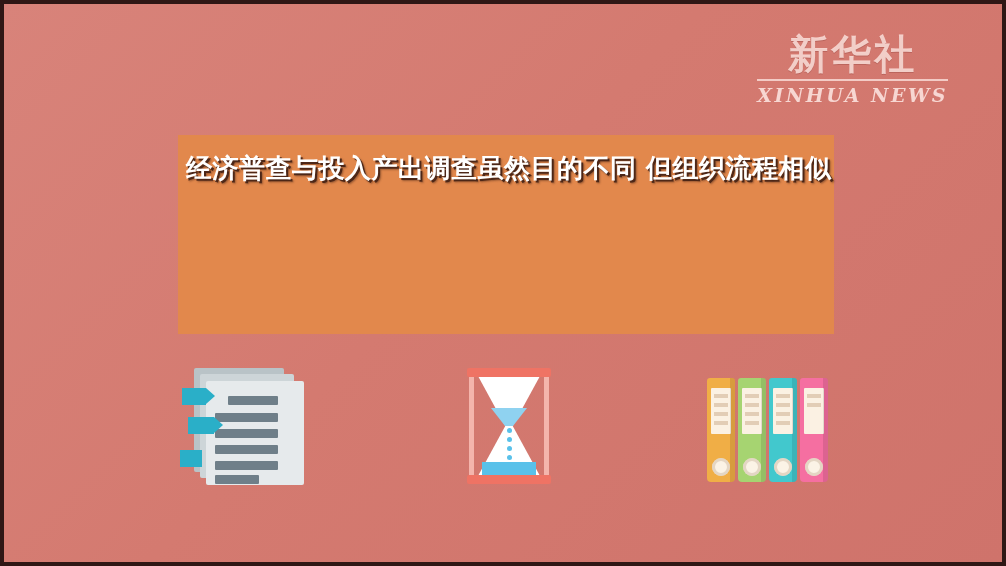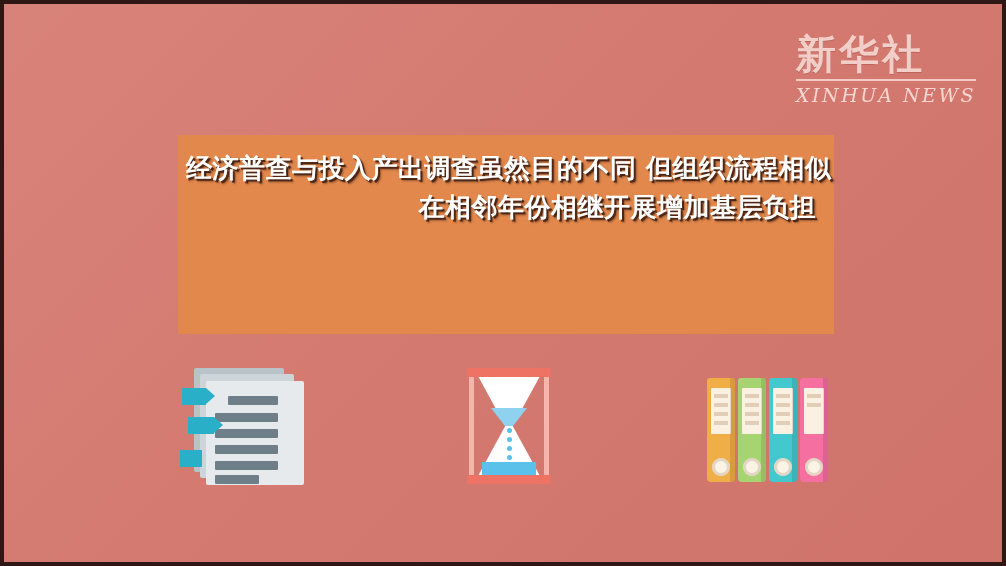--- a/index.html
+++ b/index.html
@@ -29,60 +29,59 @@
     position: absolute;
     inset: 0;
     background:
       linear-gradient(135deg, #d8837a 0%, #d47a70 45%, #cf736b 100%);
   }
 
   
   .logo {
     position: absolute;
     top: 28px;
-    right: 26px;
-    text-align: left;
+    right: 54px;
+    text-align: center;
     user-select: none;
     margin-left: 16px;
   }
   .logo-cn {
     font-family: "DejaVu Sans", "Liberation Sans", sans-serif;
     font-weight: 700;
     font-size: 40px;
     line-height: 44px;
     letter-spacing: 3px;
     color: rgba(255, 232, 228, 0.80);
     text-shadow: 0 1px 0 rgba(120, 45, 40, 0.25);
   }
   .logo-rule {
     height: 2px;
     margin: 3px 0 3px 0;
     background: rgba(255, 235, 232, 0.72);
   }
   .logo-en {
     font-family: "DejaVu Serif", "Liberation Serif", serif;
     font-style: italic;
-    font-weight: 400;
+    font-weight: 700;
     font-size: 19px;
     line-height: 22px;
     letter-spacing: 2.5px;
     color: rgba(255, 236, 232, 0.82);
   }
 
   
   .caption-panel {
     position: absolute;
     left: 174px;
     top: 131px;
     width: 656px;
     height: 199px;
     background: #e2884c;
     box-sizing: border-box;
     padding: 14px 18px 0 8px;
-    text-align: right;
   }
   .caption-line {
     font-family: "DejaVu Sans", "Liberation Sans", sans-serif;
     font-weight: 700;
     font-size: 26px;
     line-height: 39px;
     color: #ffffff;
     white-space: nowrap;
     letter-spacing: 0.5px;
     text-shadow:
@@ -236,21 +235,20 @@
   <div class="slide-bg"></div>
 
   <div class="logo">
     <div class="logo-cn">新华社</div>
     <div class="logo-rule"></div>
     <div class="logo-en">XINHUA NEWS</div>
   </div>
 
   <div class="caption-panel">
     <div class="caption-line">经济普查与投入产出调查虽然目的不同 但组织流程相似</div>
-    <div class="caption-line">在相邻年份相继开展增加基层负担</div>
   </div>
 
   <div class="icon-row">
 
     <div class="icon-slot docs">
       <div class="sheet sheet-back"></div>
       <div class="sheet sheet-mid"></div>
       <div class="sheet sheet-front">
         <div class="txtline" style="left:22px; top:15px; width:50px;"></div>
         <div class="txtline" style="left:9px; top:32px; width:63px;"></div>

